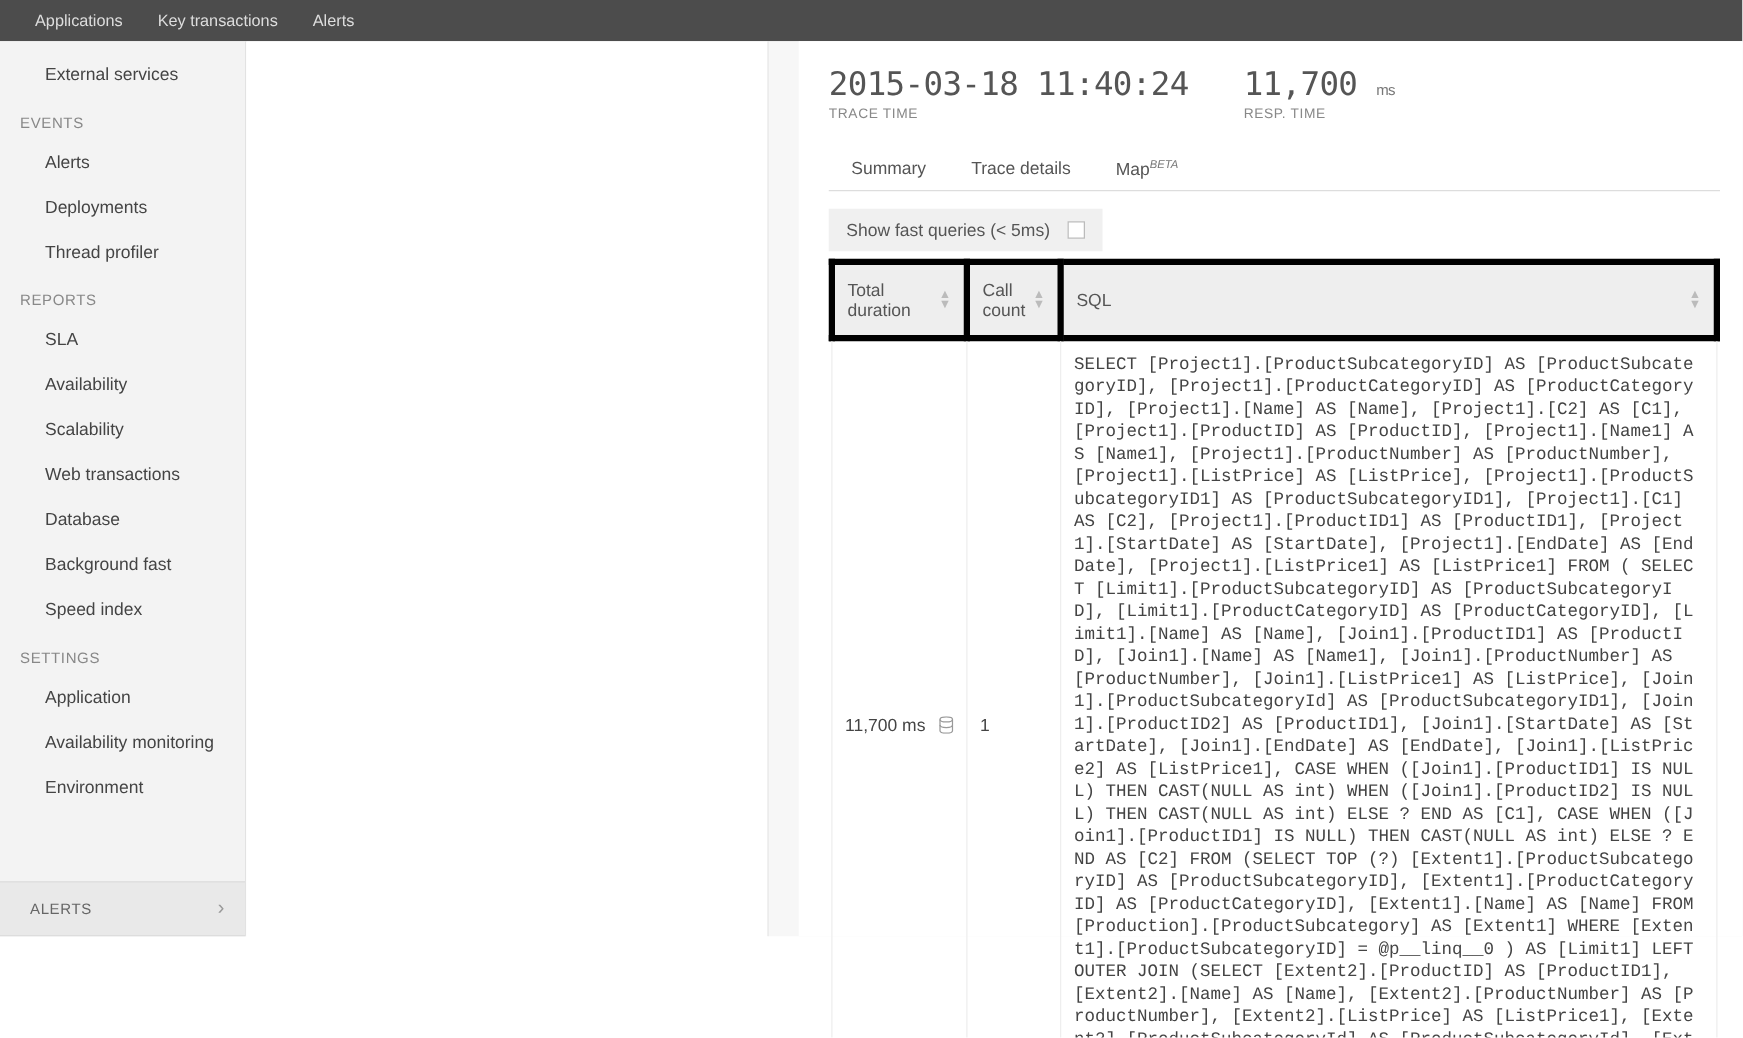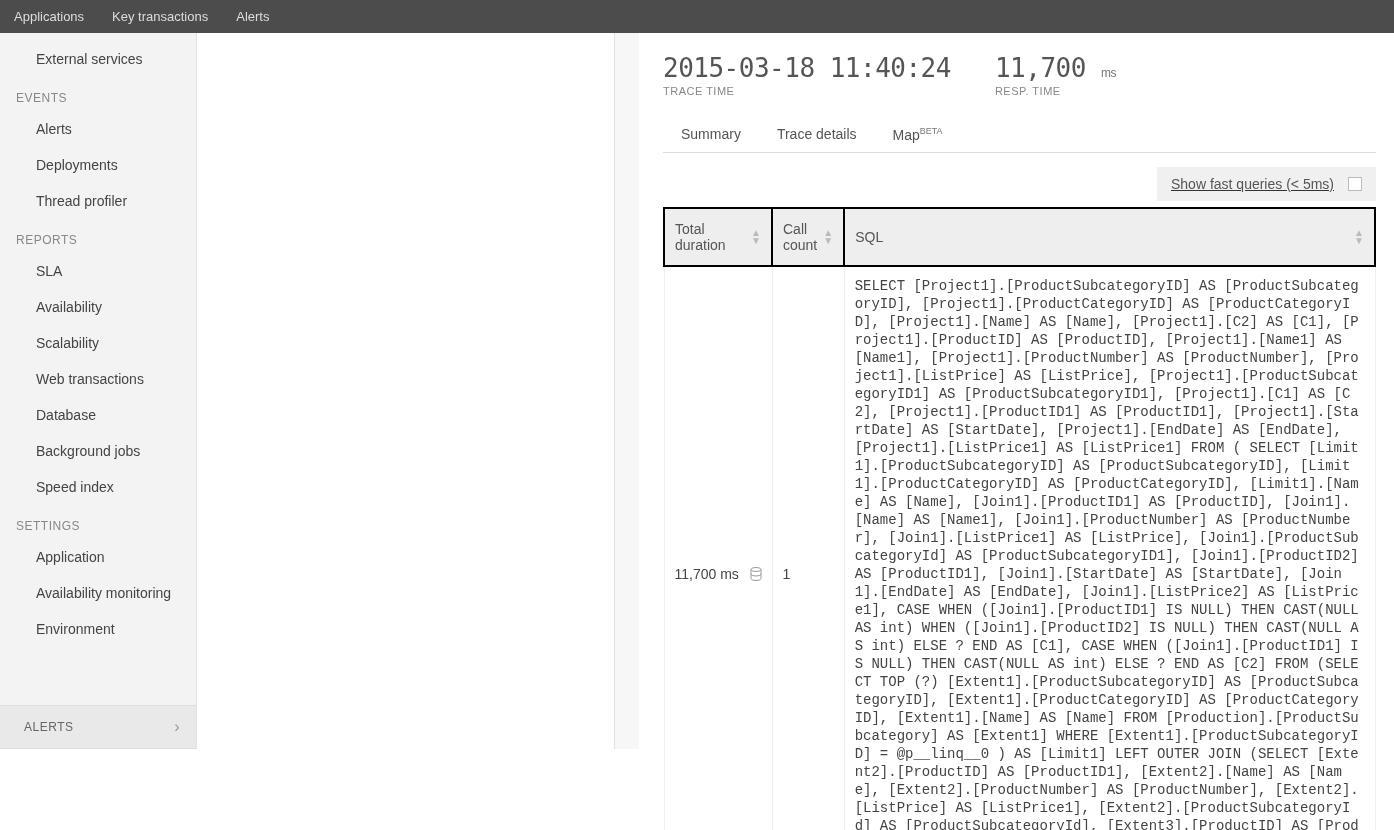--- a/index.html
+++ b/index.html
@@ -10,21 +10,21 @@
     background: #fff;
     width: 1394px;
     height: 830px;
     overflow: hidden;
   }
   .topnav {
     background: #4c4c4c;
     height: 33px;
     display: flex;
     align-items: center;
-    padding: 0 0;
+    padding: 0 14px;
   }
   .topnav-item {
     color: #ddd;
     padding: 0 14px;
     font-size: 13px;
     line-height: 33px;
     cursor: pointer;
   }
   .main {
     display: flex;
@@ -108,33 +108,31 @@
     margin-bottom: 14px;
   }
   .tab {
     padding: 10px 18px;
     font-size: 14px;
     color: #555;
     cursor: pointer;
     position: relative;
     top: 1px;
   }
-  .tab sup { font-size: 9px; color: #777; }
+  .tab sup { font-size: 9px; font-style: italic; color: #777; }
   .tab.active {
     color: #1f7dcf;
     font-weight: 600;
     border: 1px solid #ddd;
     border-bottom: 1px solid #fff;
     background: #fff;
   }
   .fastq {
     display: flex;
-    justify-content: flex-end;
     margin-bottom: 6px;
-    text-decoration: underline;
   }
   .fastq-inner {
     background: #f0f0f0;
     padding: 9px 14px;
     display: flex;
     align-items: center;
     gap: 14px;
     color: #555;
     font-size: 14px;
   }
@@ -147,21 +145,21 @@
     width: 100%;
     border-collapse: collapse;
   }
   table.sql th {
     background: #eee;
     text-align: left;
     font-weight: 400;
     color: #555;
     font-size: 14px;
     padding: 12px 10px;
-    border: 2px solid #000000;
+    border: 5px solid #000000;
     vertical-align: middle;
   }
   .th-inner { display: flex; justify-content: space-between; align-items: center; gap: 6px;}
   .sort-icon {
     color: #bbb;
     font-size: 10px;
     line-height: 8px;
   }
   table.sql td {
     padding: 10px;
@@ -204,21 +202,21 @@
     <div class="side-item">Alerts</div>
     <div class="side-item">Deployments</div>
     <div class="side-item">Thread profiler</div>
 
     <div class="side-section">REPORTS</div>
     <div class="side-item">SLA</div>
     <div class="side-item">Availability</div>
     <div class="side-item">Scalability</div>
     <div class="side-item">Web transactions</div>
     <div class="side-item">Database</div>
-    <div class="side-item">Background jobs</div>
+    <div class="side-item">Background fast</div>
     <div class="side-item">Speed index</div>
 
     <div class="side-section">SETTINGS</div>
     <div class="side-item">Application</div>
     <div class="side-item">Availability monitoring</div>
     <div class="side-item">Environment</div>
 
     <div class="side-spacer"></div>
     <div class="side-alerts">
       <span>ALERTS</span>

